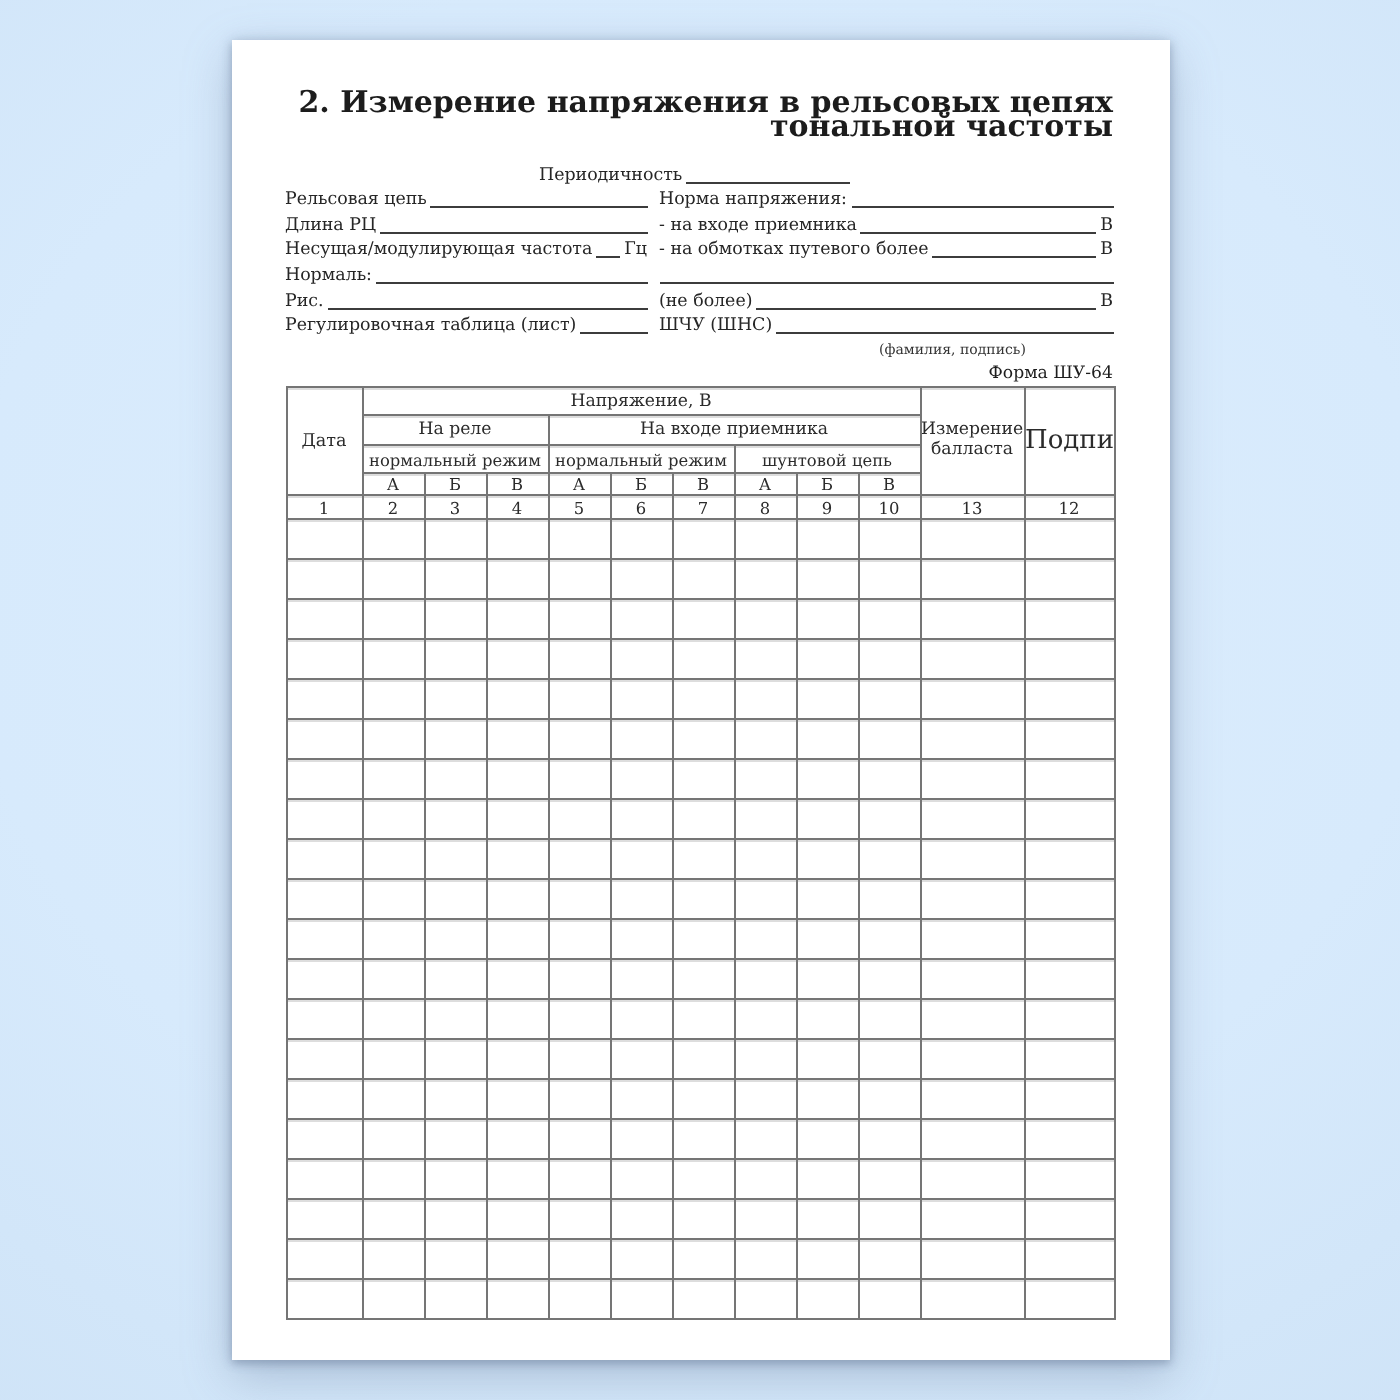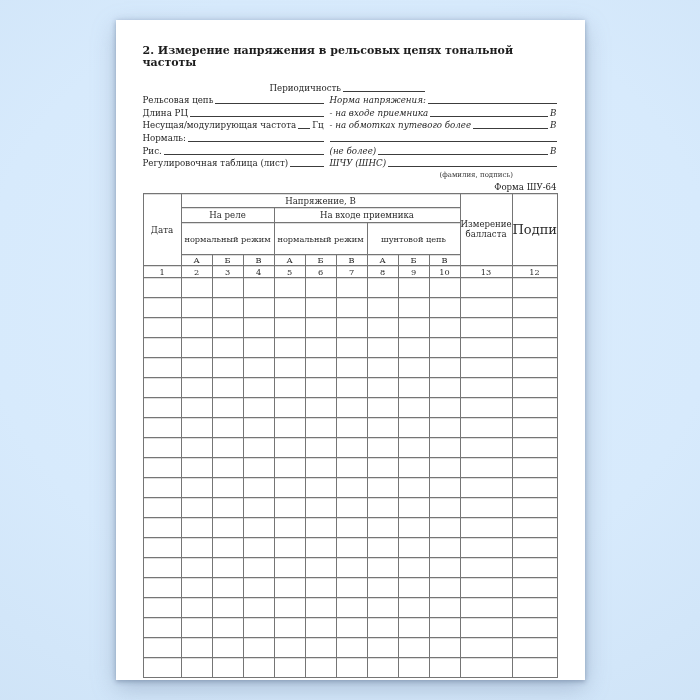--- a/index.html
+++ b/index.html
@@ -12,48 +12,48 @@
   .page {
     position:relative;
     width:469px; height:660px;
     margin:20px auto 0 auto;
     background:#ffffff;
     box-shadow: 0 2px 4px rgba(110,130,160,0.45), 0 8px 22px rgba(110,130,160,0.40), 0 0 6px rgba(120,140,170,0.30);
   }
   .content { position:absolute; left:27px; top:0; width:414px; color:#222; }
 
   .t1 { padding-top:25px; }
-  .t1, .t2 { text-align:left; font-weight:bold; font-size:11px; line-height:12px; color:#1c1c1c; }
+  .t1, .t2 { text-align:right; font-weight:bold; font-size:15px; line-height:12px; color:#1c1c1c; }
 
   .fsec { margin-top:12px; font-size:8.7px; color:#262626; }
   .frow { display:flex; align-items:flex-end; height:12.6px; white-space:nowrap; }
   .lab { line-height:12px; padding-right:2px; }
   .sfx { line-height:12px; padding-left:2px; }
   .blank { flex:1 1 auto; height:9px; border-bottom:1px solid #3c3c3c; margin-bottom:2px; min-width:6px; }
   .per-ind { width:127px; flex:0 0 127px; }
   .per-blank { flex:0 0 82px; }
   .fl { display:flex; align-items:flex-end; width:181px; flex:0 0 181px; }
-  .fr { display:flex; align-items:center; flex:1 1 auto; margin-left:6px;font-style:italic; }
+  .fr { display:flex; align-items:center; flex:1 1 auto; margin-left:6px; }
 
   .hint { font-size:7px; line-height:7px; margin-top:3px; margin-left:297px; color:#333; }
   .forma { text-align:right; font-size:8.6px; line-height:10px; margin-top:3px; color:#1e1e1e; }
 
   .twrap { position:relative; margin-top:1px; }
   table { border-collapse:collapse; table-layout:fixed; width:414px; }
   th, td {
     border:1px solid #757575;
     padding:0; text-align:center; vertical-align:middle;
     font-weight:normal; color:#2b2b2b;
     position:relative;
     box-shadow: inset 0 1px 0 rgba(120,120,120,0.25);
     overflow:hidden;
   }
   tr.h1 { height:14px; font-size:8.6px; }
   tr.h2 { height:15px; font-size:8.6px;padding-left:24px; }
-  tr.h3 { height:32px; font-size:8.2px; }
+  tr.h3 { height:14px; font-size:8.2px; }
   tr.h4 { height:11px; font-size:8.2px; }
   tr.nums { height:12px; font-size:8.2px; }
   td.cell-date { font-size:8.8px; }
   td.cell-ballast { font-size:8.6px; line-height:1.15; }
   td.cell-sign { font-size:13px; }
   tbody.grid tr { height:20px; }
   .oh-l::after { content:""; position:absolute; left:-4px; bottom:-1px; width:4px; height:1px; background:#757575; }
   .oh-r::after { content:""; position:absolute; right:-4px; bottom:-1px; width:4px; height:1px; background:#757575; }
 </style>
 </head>

